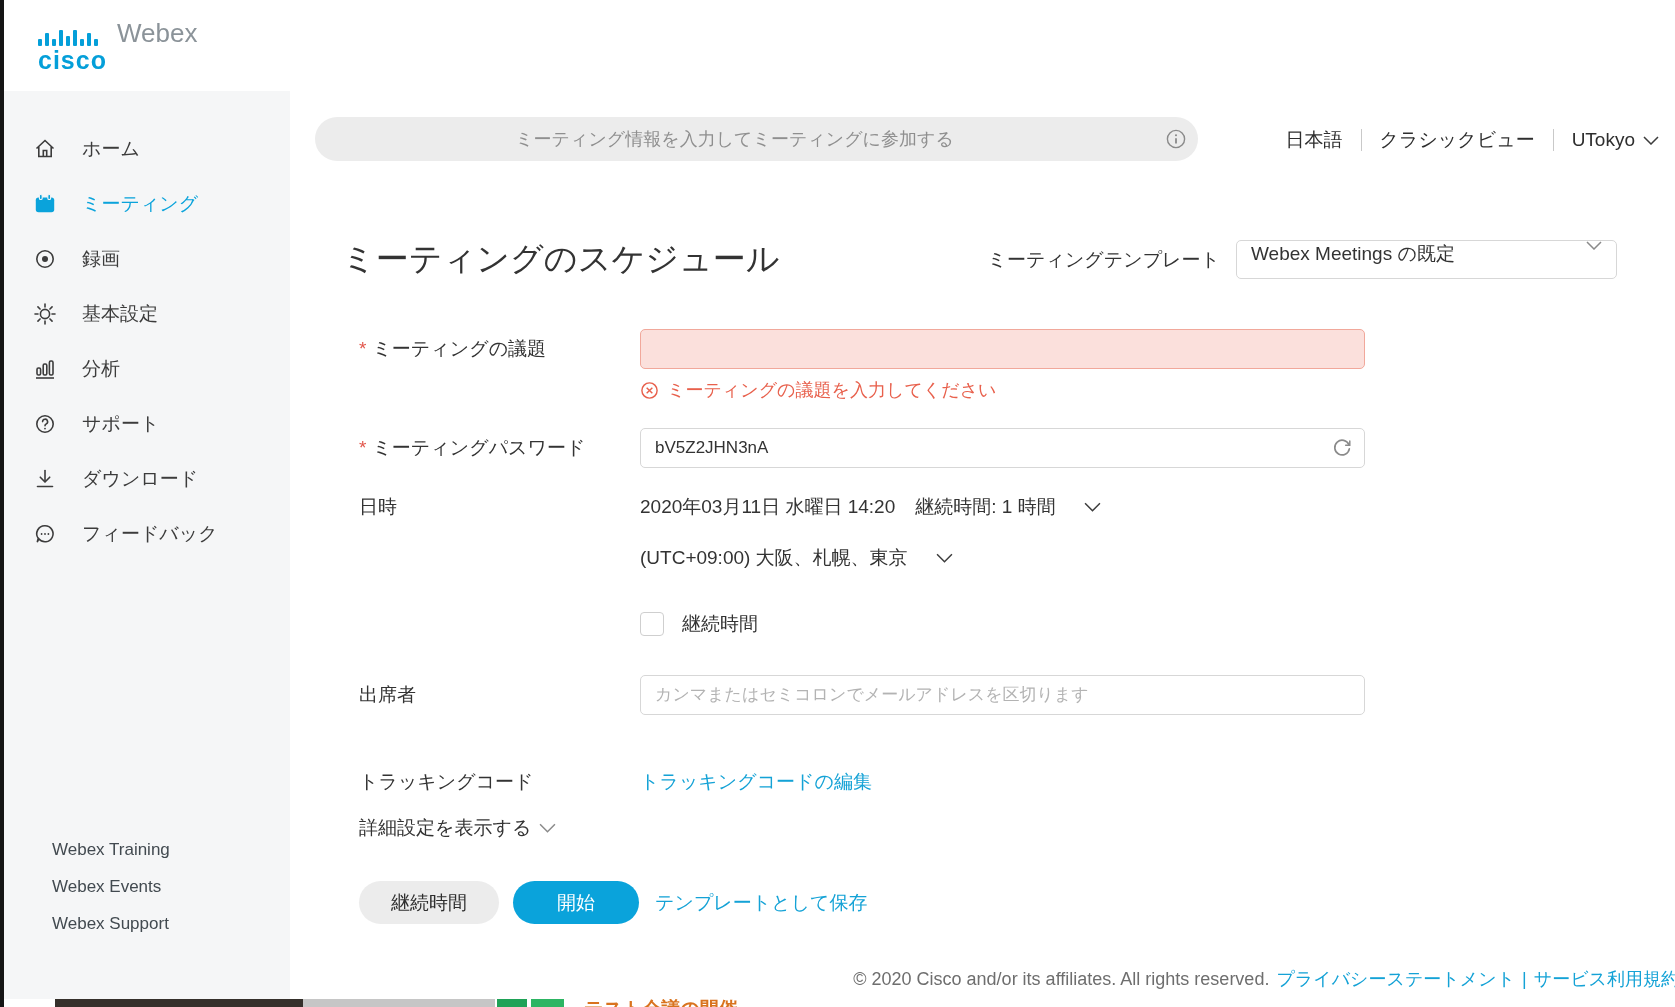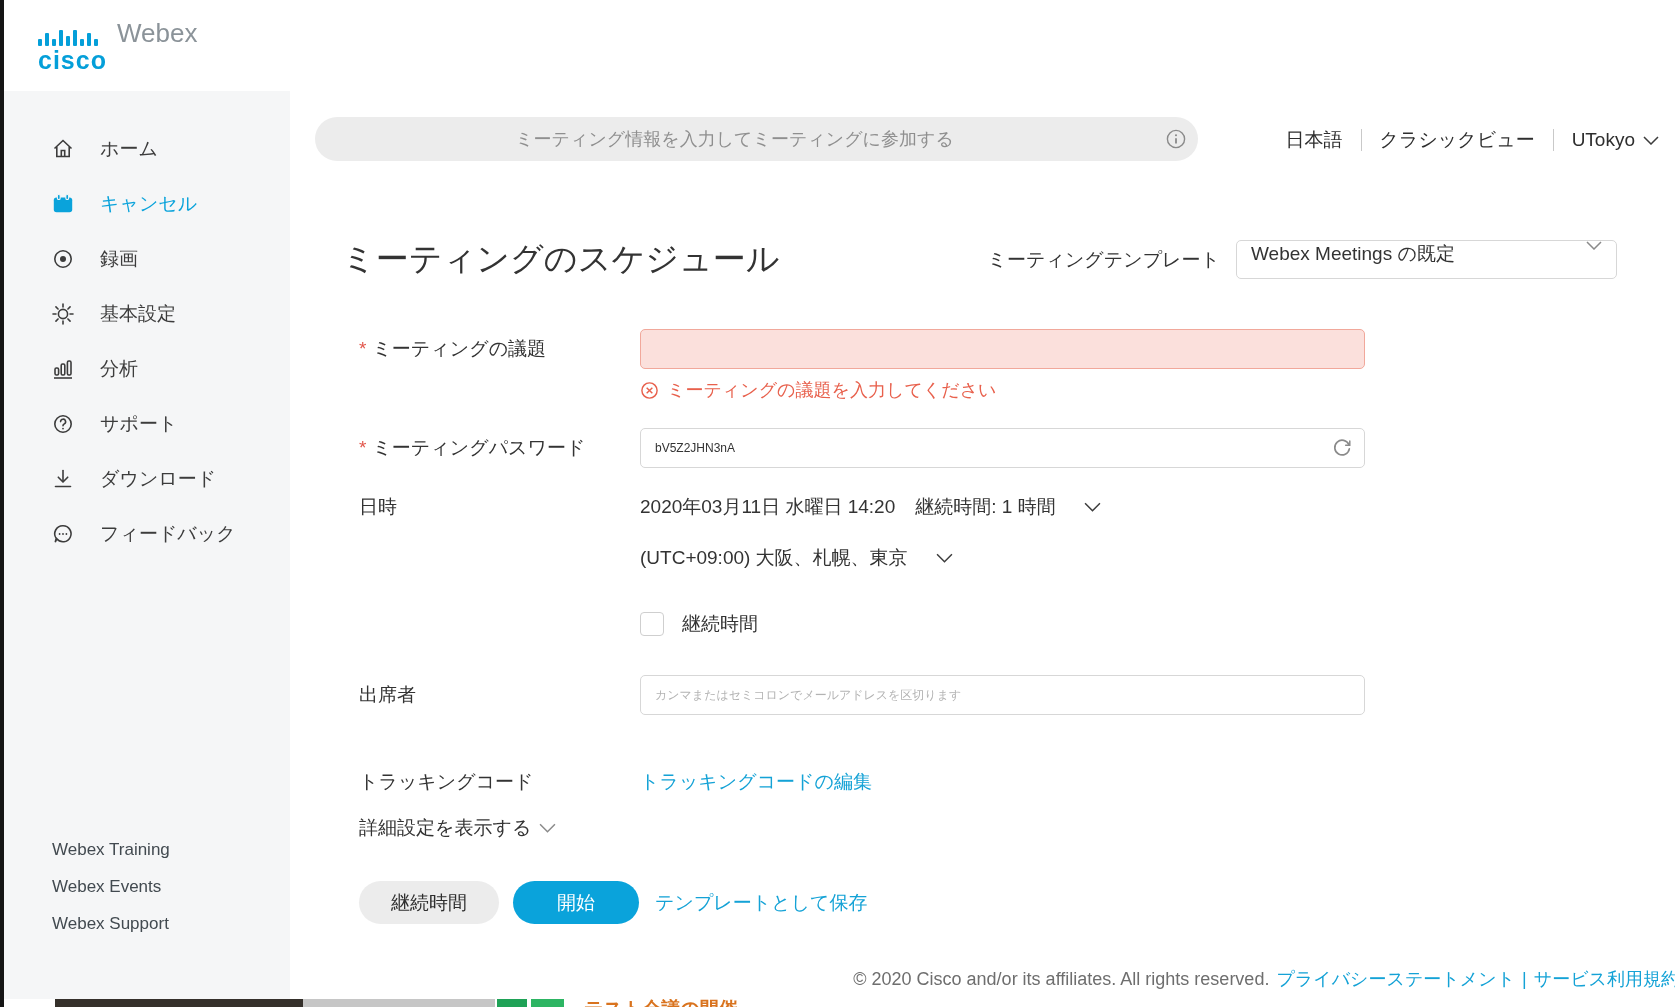--- a/index.html
+++ b/index.html
@@ -11,21 +11,21 @@
   .header{position:absolute;left:4px;top:0;right:0;height:91px;background:#fff;}
   .logo{position:absolute;left:34px;top:20px;display:flex;align-items:flex-start;gap:10px;}
   .logo-bars{display:flex;align-items:flex-end;gap:3px;height:26px;margin-bottom:2px;}
   .logo-bars i{display:block;width:4px;background:#049FD9;border-radius:1px;}
   .cisco-word{color:#049FD9;font-weight:bold;font-size:25px;letter-spacing:1px;line-height:1;}
   .webex-word{color:#8b9399;font-size:26px;line-height:1;}
 
   
   .sidebar{position:absolute;left:4px;top:91px;width:286px;bottom:0;background:#f5f6f7;}
   .nav{padding-top:30px;}
-  .nav-item{display:flex;align-items:center;height:55px;padding-left:44px;cursor:pointer;}
+  .nav-item{display:flex;align-items:center;height:55px;padding-left:26px;cursor:pointer;}
   .nav-item .nicon{width:30px;height:26px;display:flex;align-items:center;justify-content:center;margin-right:22px;}
   .nav-item .nlabel{font-size:19px;color:#3c3c3c;}
   .nav-item.active .nlabel{color:#0AA3DB;}
   .nav-item svg{stroke:#3c3c3c;fill:none;stroke-width:1.6;}
   .sidebar-links{position:absolute;left:48px;top:740px;}
   .sidebar-links .slink{font-size:17px;color:#424a50;line-height:37px;cursor:pointer;}
 
   
   .main{position:absolute;left:290px;top:91px;right:0;bottom:0;background:#fff;}
   .search-pill{position:absolute;left:25px;top:26px;width:883px;height:44px;background:#ececec;
@@ -43,21 +43,21 @@
   .template-group{display:flex;align-items:center;gap:16px;}
   .template-label{font-size:19px;color:#333;}
   .template-select{width:381px;height:39px;border:1px solid #d7d7d7;border-radius:5px;background:#fff;
                    display:flex;padding:0 14px;cursor:pointer;box-sizing:border-box;}
   .template-select .tval{flex:1;font-size:19px;color:#333;}
 
   .form{position:absolute;left:69px;top:238px;right:58px;}
   .frow{display:flex;align-items:center;}
   .flabel{width:281px;font-size:19px;color:#333;flex-shrink:0;}
   .req{color:#e2574c;margin-right:6px;font-size:19px;}
-  .tinput{width:725px;height:40px;box-sizing:border-box;border-radius:5px;font-size:12px;
+  .tinput{width:725px;height:40px;box-sizing:border-box;border-radius:5px;font-size:17px;
           font-family:inherit;padding:0 14px;outline:none;}
   .input-error{background:#FBE0DC;border:1px solid #F1A89B;}
   .input-normal{border:1px solid #d7d7d7;background:#fff;color:#333;}
   .error-line{margin:9px 0 0 281px;display:flex;align-items:center;gap:8px;
               color:#E8604C;font-size:18px;}
   .pw-wrap{position:relative;width:725px;}
   .pw-wrap .refresh{position:absolute;right:12px;top:8px;cursor:pointer;}
   .dt-value{font-size:19px;color:#333;display:flex;align-items:center;gap:20px;text-align:right;}
   .chev{cursor:pointer;display:inline-flex;align-items:center;margin-left:8px;}
   .rec-line{margin:40px 0 0 281px;display:flex;align-items:center;gap:18px;}
@@ -126,21 +126,21 @@
       </div>
 
       <div class="nav-item active">
         <span class="nicon">
           <svg width="26" height="26" viewBox="0 0 24 24" style="stroke:none;">
             <rect x="3.5" y="6" width="17" height="13.5" rx="2.5" fill="#0AA3DB"></rect>
             <rect x="6.8" y="3.2" width="2.6" height="4.6" rx="1.2" fill="#0AA3DB" stroke="#f5f6f7" stroke-width="1"></rect>
             <rect x="14.6" y="3.2" width="2.6" height="4.6" rx="1.2" fill="#0AA3DB" stroke="#f5f6f7" stroke-width="1"></rect>
           </svg>
         </span>
-        <span class="nlabel">キャンセル</span>
+        <span class="nlabel">ミーティング</span>
       </div>
 
       <div class="nav-item">
         <span class="nicon">
           <svg width="24" height="24" viewBox="0 0 24 24">
               <circle cx="12" cy="12" r="8.2"></circle>
               <circle cx="12" cy="12" r="3" fill="#3c3c3c" stroke="none"></circle>
             </svg>
         </span>
         <span class="nlabel">録画</span>

